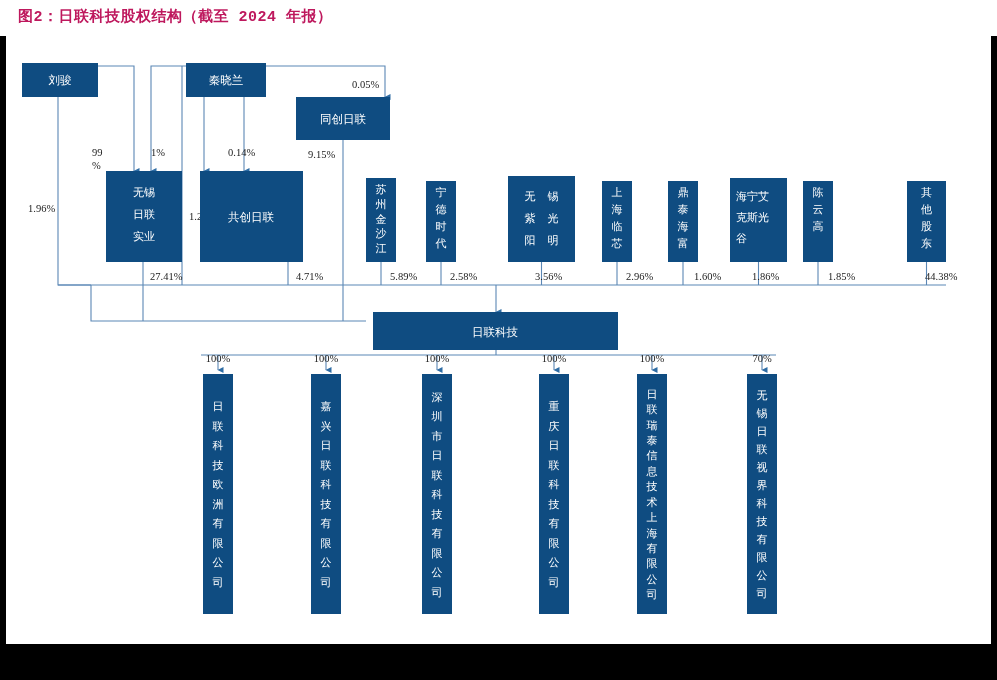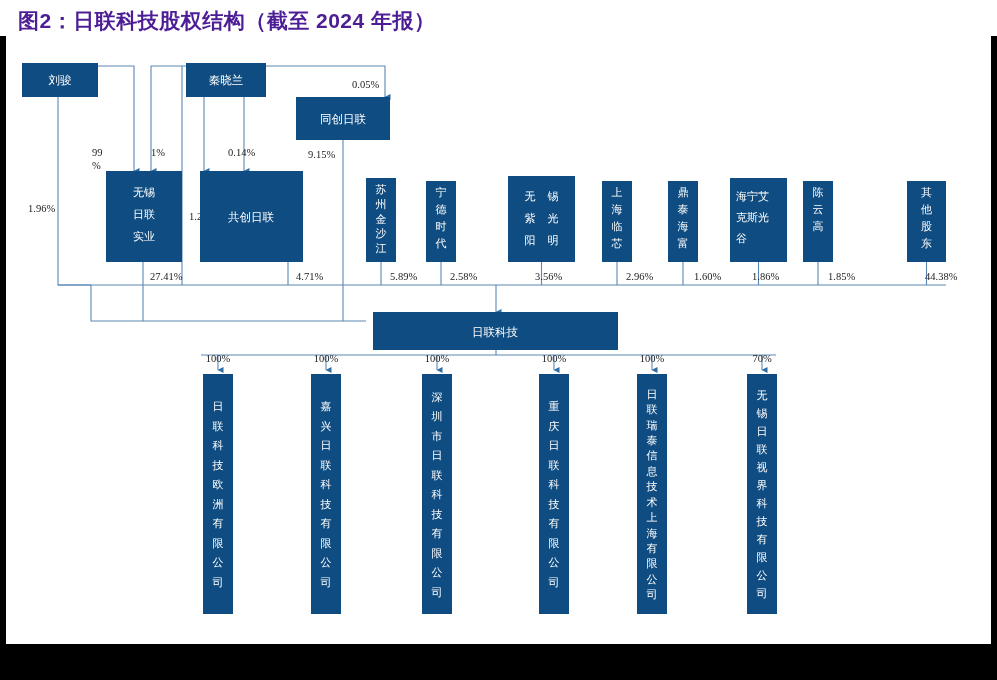--- a/index.html
+++ b/index.html
@@ -1,22 +1,22 @@
 <!DOCTYPE html>
 <html><head>
 <meta charset="utf-8">
 <style>
   html,body{margin:0;padding:0;background:#000;}
   body{width:997px;height:680px;overflow:hidden;
        font-family:"Liberation Serif","DejaVu Serif",serif;}
   #page{position:relative;width:997px;height:680px;background:#000;}
   #titlebar{position:absolute;left:0;top:0;width:997px;height:36px;background:#fff;}
-  #title{position:absolute;left:18px;top:7px;font-size:21px;font-weight:bold;
-         color:#4c1d95;letter-spacing:.5px;white-space:nowrap;
-         font-family:Liberation Sans, sans-serif;}
+  #title{position:absolute;left:18px;top:7px;font-size:15px;font-weight:bold;
+         color:#be185d;letter-spacing:.5px;white-space:nowrap;
+         font-family:Liberation Mono, monospace;}
   #canvas{position:absolute;left:6px;top:36px;width:985px;height:608px;background:#fff;text-align:right;}
   svg{display:block;}
   .bx{fill:#0f4c81;}
   .ln{stroke:#5b87b5;stroke-width:1.1;fill:none;}
   .ar{fill:#2e6ca4;}
   .pct{font-family:"Liberation Serif","DejaVu Serif",serif;font-size:10.5px;fill:#222;}
   .lbl{font-family:"Liberation Serif","DejaVu Serif",serif;font-size:11px;fill:#fff;}
   .lblc{font-family:"Liberation Serif","DejaVu Serif",serif;font-size:11.5px;fill:#fff;}
 </style>
 </head>

